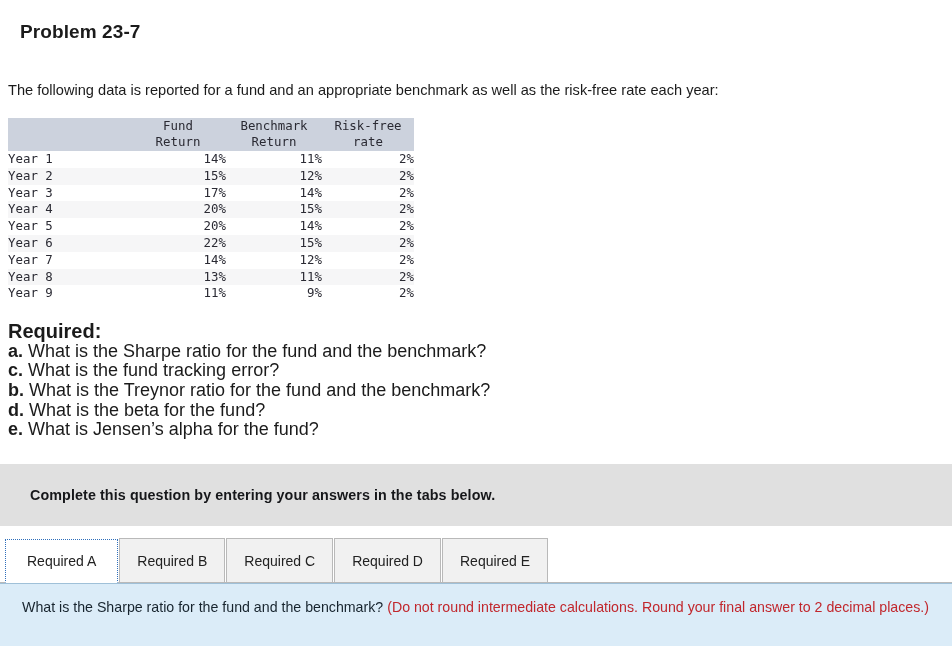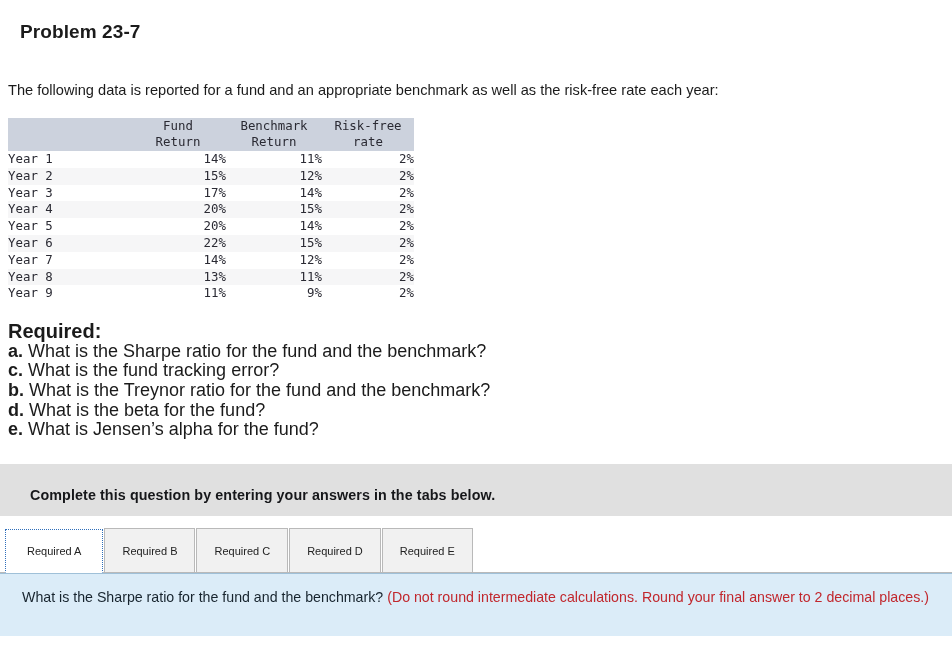--- a/index.html
+++ b/index.html
@@ -95,21 +95,21 @@
     color: #1b1b1b;
   }
   .required-item .letter {
     font-weight: bold;
   }
 
   
   .instruction-banner {
     margin-top: 24px;
     width: 952px;
-    height: 52px;
+    height: 62px;
     background: #e0e0e0;
     box-sizing: border-box;
   }
   .instruction-text {
     font-size: 14.3px;
     font-weight: bold;
     color: #16171a;
     padding: 23px 0 0 30px;
     letter-spacing: 0.1px;
   }
@@ -128,21 +128,21 @@
     bottom: 0;
     display: flex;
     align-items: flex-end;
   }
   .tab {
     height: 44px;
     box-sizing: border-box;
     display: flex;
     align-items: center;
     justify-content: center;
-    font-size: 11px;
+    font-size: 14px;
     color: #222222;
     background: #f1f1f1;
     border: 1px solid #b9b9b9;
     border-bottom: none;
     padding: 0 17px;
     margin-right: 1px;
     white-space: nowrap;
   }
   .tab.active {
     background: #ffffff;

